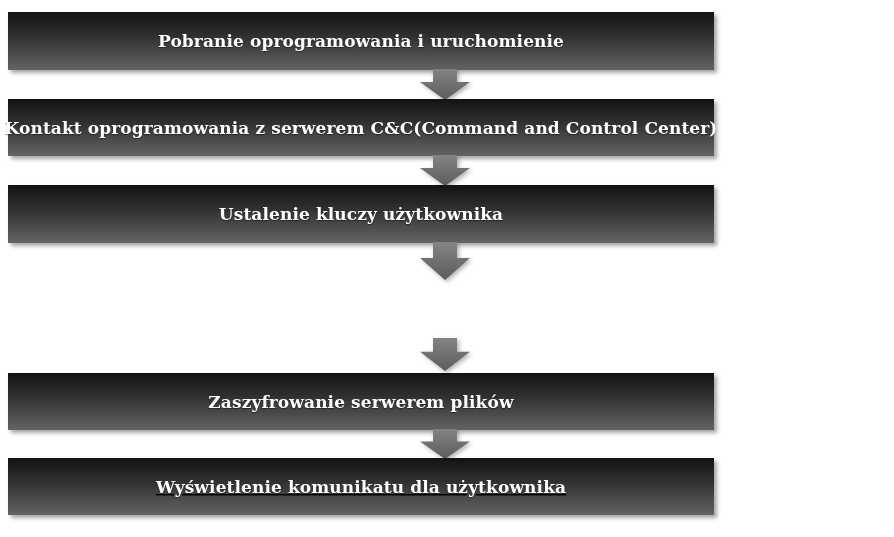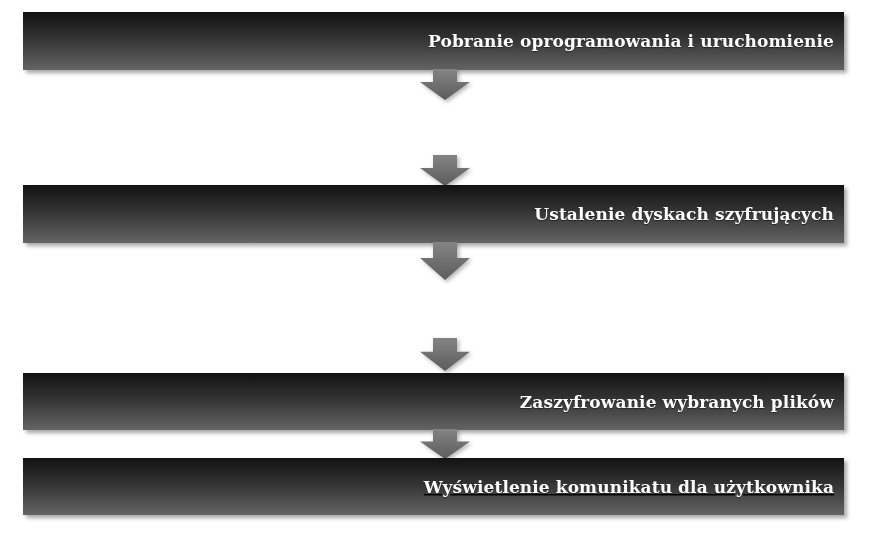--- a/index.html
+++ b/index.html
@@ -13,27 +13,27 @@
     font-family: "DejaVu Serif", serif;
     position: relative;
     overflow: hidden;
   }
   .canvas {
     position: absolute;
     inset: 0;
   }
   .step {
     position: absolute;
-    left: 23px;
-    width: 821px;
+    left: 8px;
+    width: 706px;
     background: linear-gradient(180deg, #121212 0%, #333333 45%, #646464 100%);
     box-shadow: 3px 3px 4px rgba(0, 0, 0, 0.35);
     display: flex;
     align-items: center;
-    justify-content: flex-end;
+    justify-content: center;
   }
   .step-label {
     color: #ffffff;
     font-weight: bold;
     font-size: 17px;
     white-space: nowrap;
     text-align: center;
     letter-spacing: 0.1px;
     text-shadow: 0 1px 1px rgba(0, 0, 0, 0.45);
     padding: 0 10px;
@@ -80,40 +80,43 @@
 <div class="canvas" data-name="flowchart">
 
   <div class="step" data-name="step-1">
     <span class="step-label" data-name="step-label">Pobranie oprogramowania i uruchomienie</span>
   </div>
 
   <svg class="arrow" data-name="down-arrow-icon-1" viewBox="0 0 50 31" preserveAspectRatio="none">
     <polygon data-name="down-arrow-shape" points="13,0 37,0 37,13 50,13 25,31 0,13 13,13" fill="url(#arrowGrad)"></polygon>
   </svg>
 
+  <div class="step" data-name="step-2">
+    <span class="step-label" data-name="step-label">Kontakt oprogramowania z serwerem C&amp;C(Command and Control Center)</span>
+  </div>
 
   <svg class="arrow" data-name="down-arrow-icon-2" viewBox="0 0 50 31" preserveAspectRatio="none">
     <polygon data-name="down-arrow-shape" points="13,0 37,0 37,13 50,13 25,31 0,13 13,13" fill="url(#arrowGrad)"></polygon>
   </svg>
 
   <div class="step" data-name="step-3">
-    <span class="step-label" data-name="step-label">Ustalenie dyskach szyfrujących</span>
+    <span class="step-label" data-name="step-label">Ustalenie kluczy użytkownika</span>
   </div>
 
   <svg class="arrow" data-name="down-arrow-icon-3" viewBox="0 0 50 31" preserveAspectRatio="none">
     <polygon data-name="down-arrow-shape" points="13,0 37,0 37,13 50,13 25,31 0,13 13,13" fill="url(#arrowGrad)"></polygon>
   </svg>
 
 
   <svg class="arrow" data-name="down-arrow-icon-4" viewBox="0 0 50 31" preserveAspectRatio="none">
     <polygon data-name="down-arrow-shape" points="13,0 37,0 37,13 50,13 25,31 0,13 13,13" fill="url(#arrowGrad)"></polygon>
   </svg>
 
   <div class="step" data-name="step-5">
-    <span class="step-label" data-name="step-label">Zaszyfrowanie wybranych plików</span>
+    <span class="step-label" data-name="step-label">Zaszyfrowanie serwerem plików</span>
   </div>
 
   <svg class="arrow" data-name="down-arrow-icon-5" viewBox="0 0 50 31" preserveAspectRatio="none">
     <polygon data-name="down-arrow-shape" points="13,0 37,0 37,13 50,13 25,31 0,13 13,13" fill="url(#arrowGrad)"></polygon>
   </svg>
 
   <div class="step" data-name="step-6">
     <span class="step-label" data-name="step-label">Wyświetlenie komunikatu dla użytkownika</span>
   </div>
 

